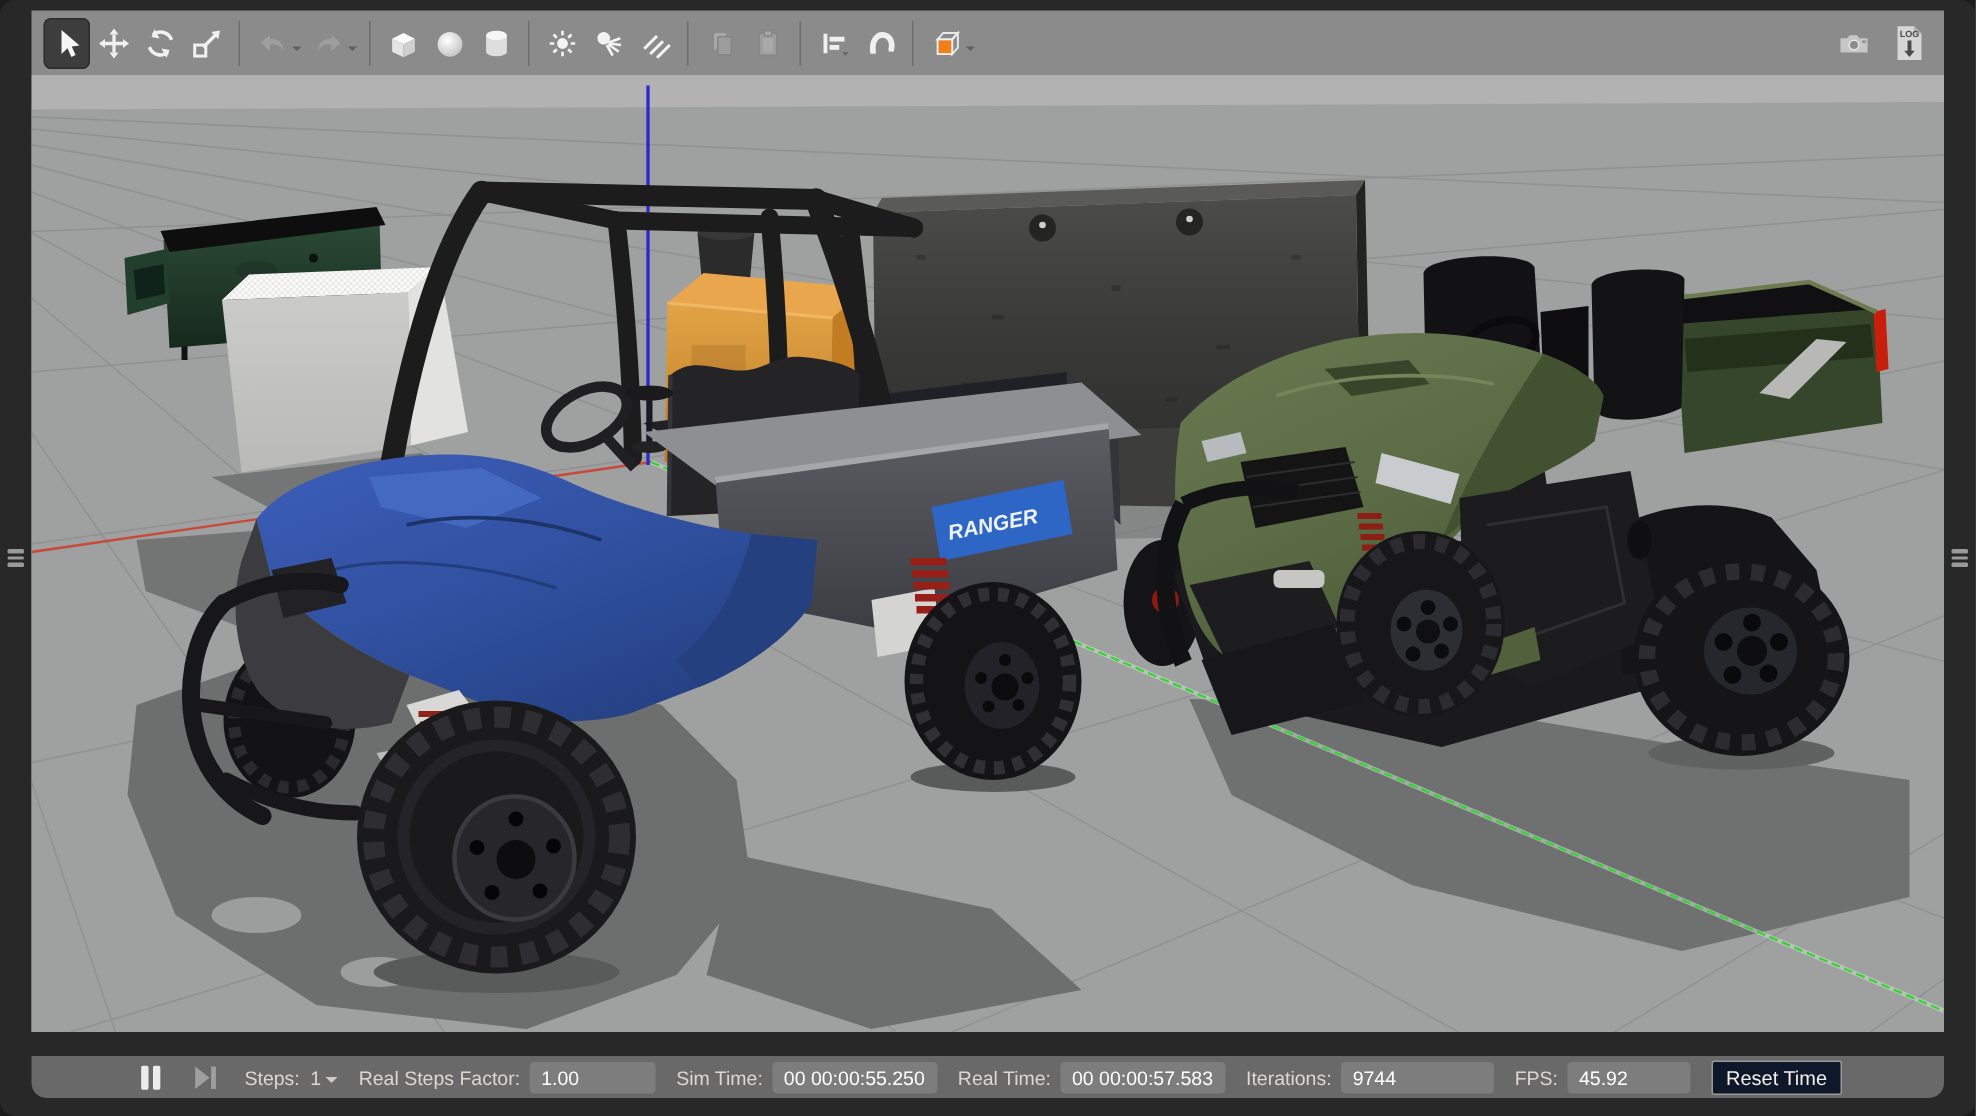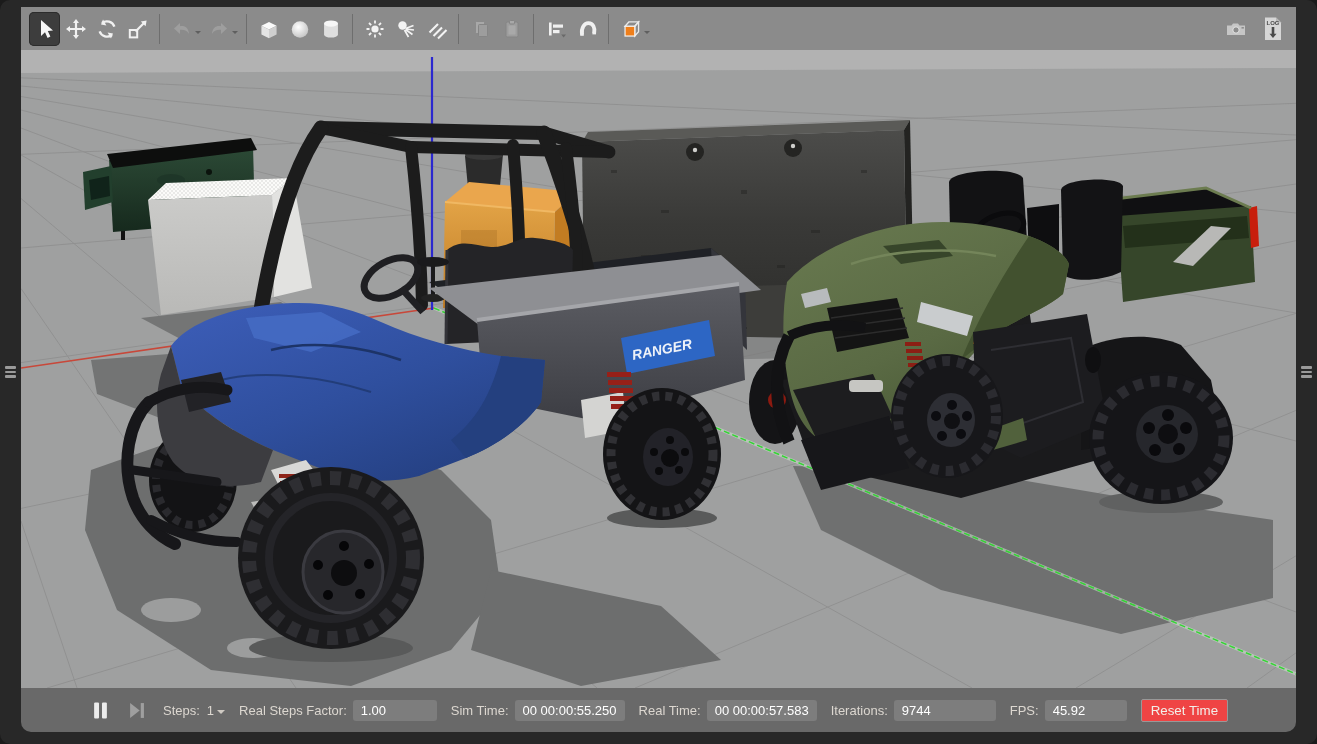--- a/index.html
+++ b/index.html
@@ -10,24 +10,24 @@
   .tbtn.active{background:#3d3d3d;box-shadow:inset 0 0 0 1px #2c2c2c;}
   .tsep{width:1px;height:30px;background:#6e6e6e;margin:0 6px;flex:0 0 auto;}
   .caret{width:0;height:0;border:3.5px solid transparent;border-top-color:#5f5f5f;margin:10px 2px 0 -2px;flex:0 0 auto;}
   .tb-right{margin-left:auto;display:flex;align-items:center;gap:6px;}
   
   .viewport{position:absolute;left:21px;right:21px;top:50px;height:638px;background:#b2b2b2;overflow:hidden;}
   .grip{position:absolute;top:361px;width:13px;height:22px;display:flex;flex-direction:column;justify-content:center;gap:2px;align-items:center;}
   .grip span{display:block;width:11px;height:2.5px;background:#9a9a9a;border-radius:1px;}
   .grip.left{left:4px;} .grip.right{right:4px;}
   
-  .statusbar{position:absolute;left:21px;right:21px;bottom:12px;height:44px;background:#696969;border-radius:0 0 10px 10px;display:flex;align-items:center;box-sizing:border-box;padding-left:66px;font-size:13px;color:#dcd7d0;}
+  .statusbar{position:absolute;left:21px;right:21px;bottom:12px;height:28px;background:#696969;border-radius:0 0 10px 10px;display:flex;align-items:center;box-sizing:border-box;padding-left:66px;font-size:13px;color:#dcd7d0;}
   .sb-label{margin-left:14px;white-space:nowrap;}
   .sb-field{margin-left:6px;background:#7d7d7d;color:#ffffff;border-radius:3px;padding:3px 8px;white-space:nowrap;box-sizing:border-box;}
-  .sb-btn{margin-left:14px;background:#ef4444;color:#f2efe9;border:1px solid #989898;border-radius:2px;padding:3px 9px;white-space:nowrap;}
+  .sb-btn{margin-left:14px;background:#0f172a;color:#f2efe9;border:1px solid #989898;border-radius:2px;padding:3px 9px;white-space:nowrap;}
   .sb-steps-val{margin-left:7px;}
   .sb-caret{width:0;height:0;border:4px solid transparent;border-top-color:#cfcac3;margin:8px 0 0 3px;}
   .playbtn{display:flex;align-items:center;justify-content:center;width:26px;height:26px;flex:0 0 auto;}
   .playbtn + .playbtn{margin-left:10px;}
 </style>
 </head>
 <body>
 
 <div class="window">
 

